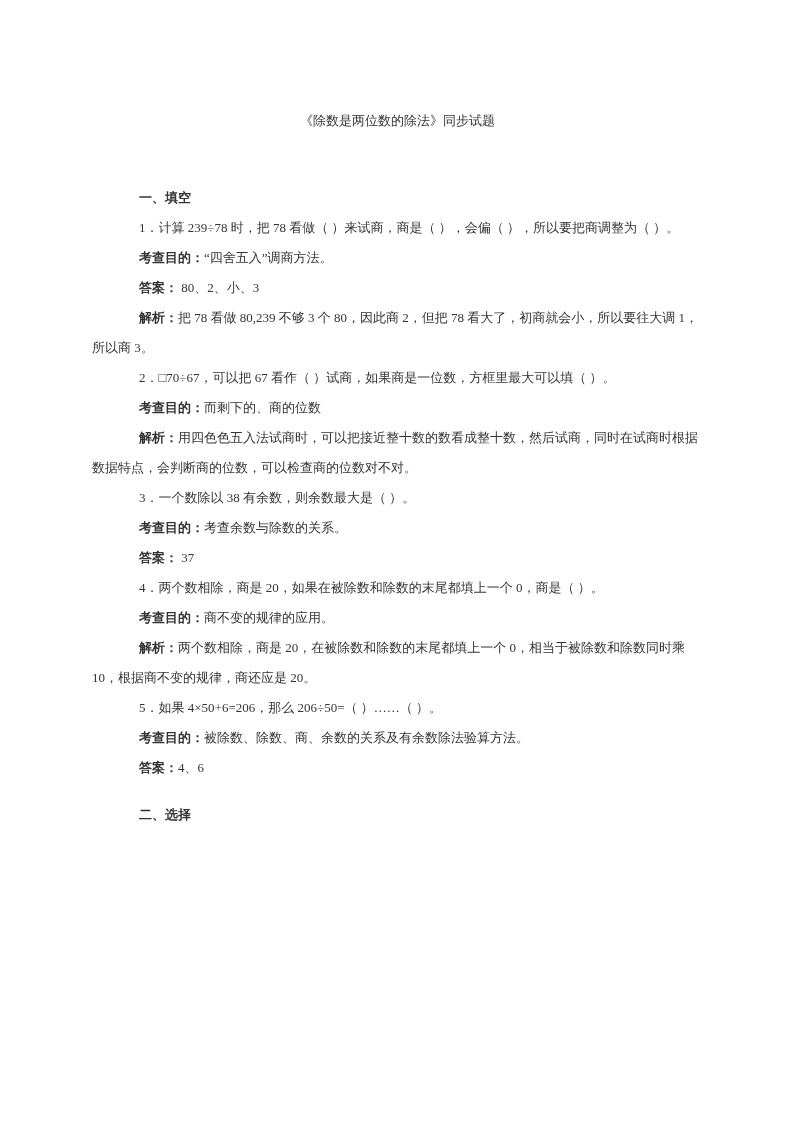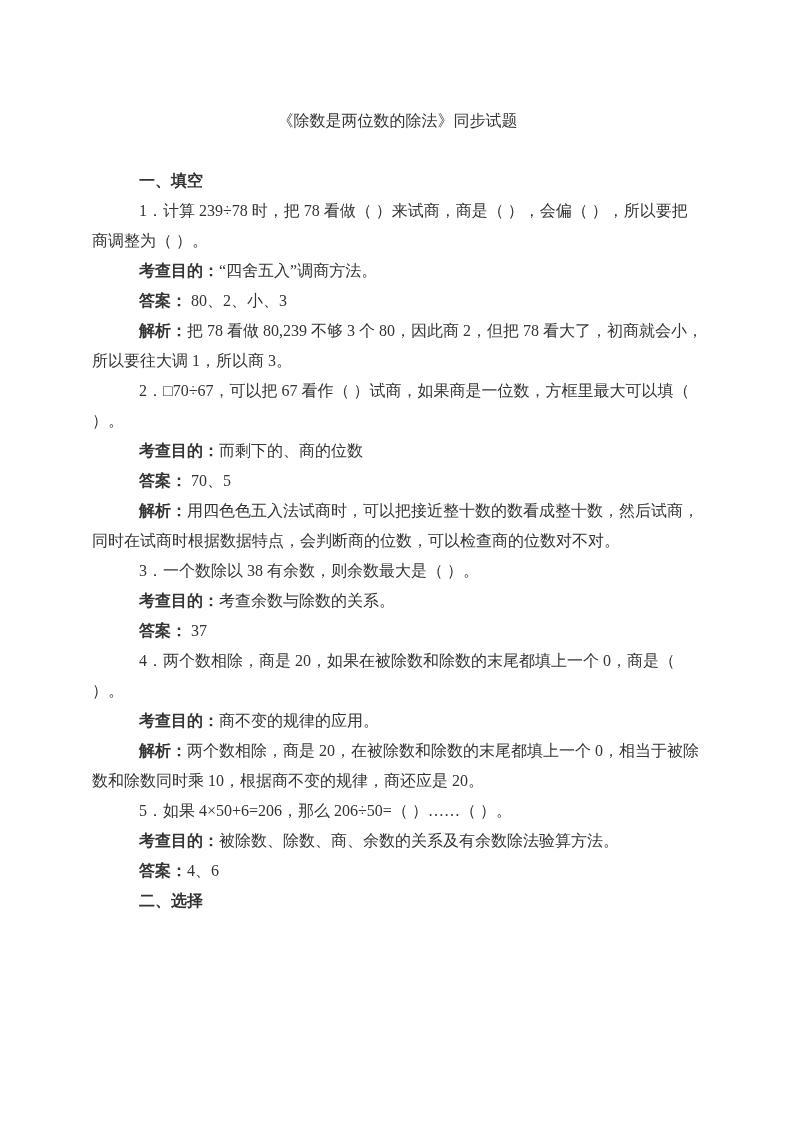--- a/index.html
+++ b/index.html
@@ -17,38 +17,39 @@
     color: #343434;
   }
   .content {
     position: absolute;
     left: 92px;
     top: 106px;
     width: 611px;
   }
   .content p {
     margin: 0;
-    font-size: 16px;
+    font-size: 13px;
     line-height: 30px;
     text-indent: 47px;
     white-space: pre-wrap;
     word-break: break-word;
   }
   p.doc-title {
     text-align: center;
     text-indent: 0;
   }
   .spacer-line {
     height: 30px;
   }
   .b {
     font-weight: bold;
   }
   p.section-heading {
     font-weight: bold;
+    margin-top: 17px;
   }
 </style>
 </head>
 <body>
 
 <div class="page">
   <div class="content">
 
     <p class="doc-title">《除数是两位数的除法》同步试题</p>
 
@@ -56,21 +57,20 @@
 
     <p class="section-heading">一、填空</p>
 
     <p>1．计算 239÷78 时，把 78 看做（ ）来试商，商是（ ），会偏（ ），所以要把商调整为（ ）。</p>
     <p><span class="b">考查目的：</span><span>“四舍五入”调商方法。</span></p>
     <p><span class="b">答案：</span><span> 80、2、小、3</span></p>
     <p><span class="b">解析：</span><span>把 78 看做 80,239 不够 3 个 80，因此商 2，但把 78 看大了，初商就会小，所以要往大调 1，所以商 3。</span></p>
 
     <p>2．□70÷67，可以把 67 看作（ ）试商，如果商是一位数，方框里最大可以填（ ）。</p>
     <p><span class="b">考查目的：</span><span>而剩下的、商的位数</span></p>
-    <p><span class="b">答案：</span><span> 70、5</span></p>
     <p><span class="b">解析：</span><span>用四色色五入法试商时，可以把接近整十数的数看成整十数，然后试商，同时在试商时根据数据特点，会判断商的位数，可以检查商的位数对不对。</span></p>
 
     <p>3．一个数除以 38 有余数，则余数最大是（ ）。</p>
     <p><span class="b">考查目的：</span><span>考查余数与除数的关系。</span></p>
     <p><span class="b">答案：</span><span> 37</span></p>
 
     <p>4．两个数相除，商是 20，如果在被除数和除数的末尾都填上一个 0，商是（ ）。</p>
     <p><span class="b">考查目的：</span><span>商不变的规律的应用。</span></p>
     <p><span class="b">解析：</span><span>两个数相除，商是 20，在被除数和除数的末尾都填上一个 0，相当于被除数和除数同时乘 10，根据商不变的规律，商还应是 20。</span></p>
 

